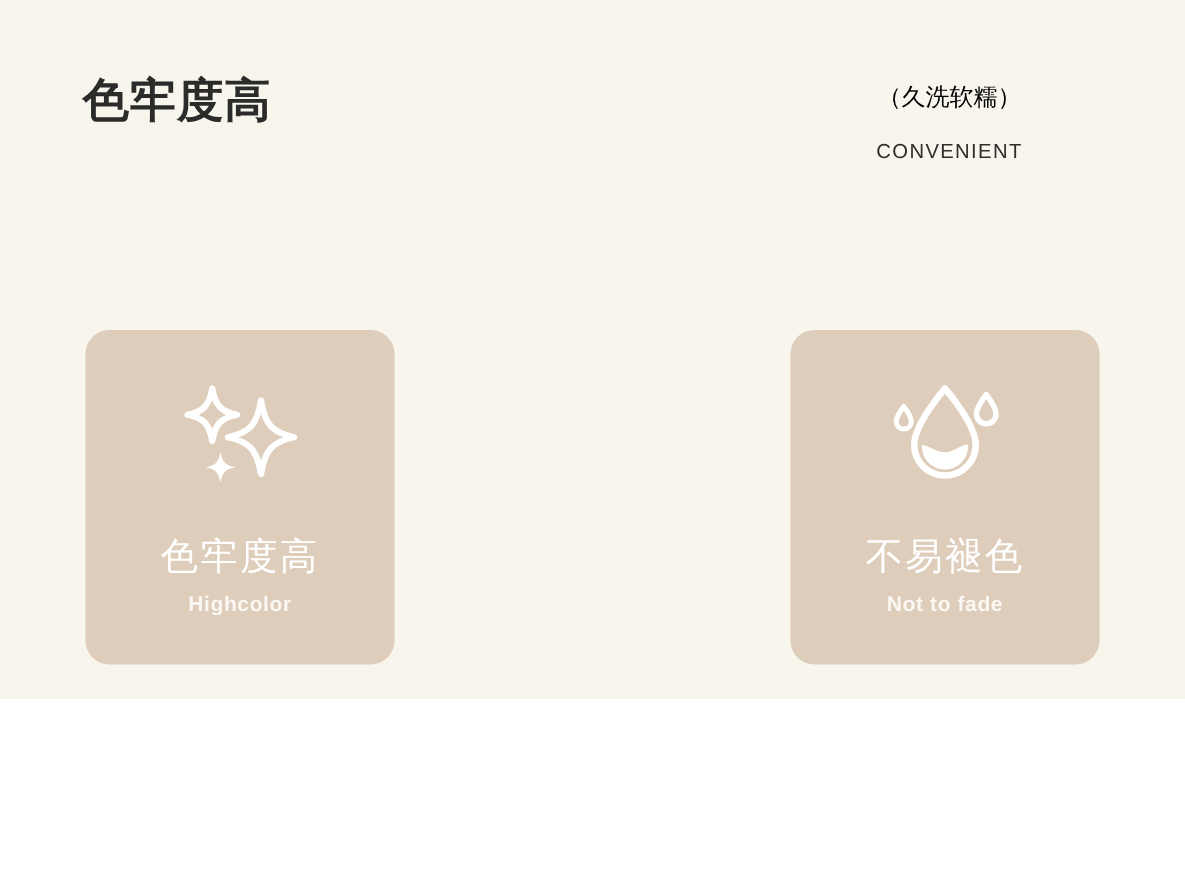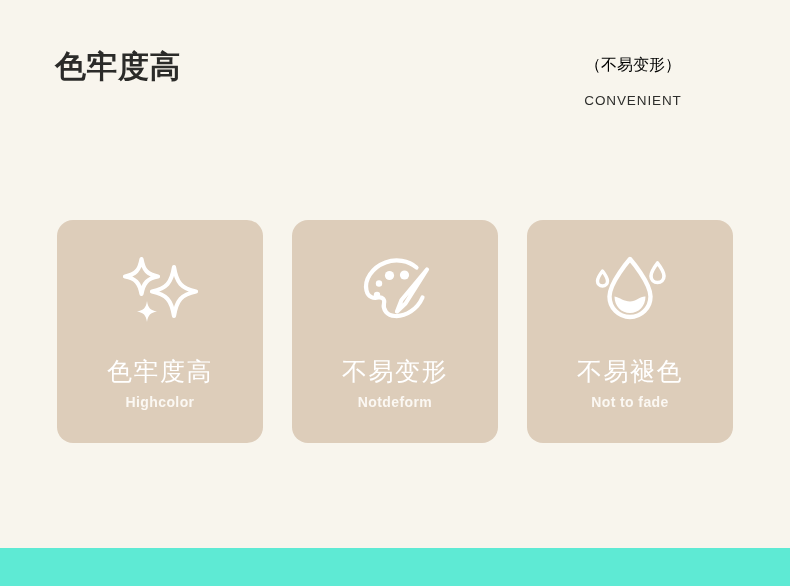--- a/index.html
+++ b/index.html
@@ -6,22 +6,22 @@
     margin: 0;
     padding: 0;
     background: #ffffff;
   }
   body {
     font-family: "Liberation Sans", "DejaVu Sans", sans-serif;
   }
   #page {
     position: relative;
     width: 790px;
-    height: 586px;
-    background: #5eead4;
+    height: 466px;
+    background: #a3a3a3;
     overflow: hidden;
   }
   .cream-bg {
     position: absolute;
     left: 0;
     top: 0;
     width: 790px;
     height: 548px;
     background: #f8f5ed;
   }
@@ -122,21 +122,21 @@
 
   <div class="cream-bg"></div>
 
   <div class="header">
 
     <div class="headline">
       <span class="headline-line">色牢度高</span>
     </div>
 
     <div class="header-right">
-      <span>（不易变形）</span>
+      <span>（久洗软糯）</span>
       <span class="header-right-en">CONVENIENT</span>
     </div>
 
   </div>
 
   <div class="cards">
 
     <div class="card">
       <div class="card-icon">
         <svg width="86" height="78" viewBox="0 0 86 78" fill="none">
@@ -145,37 +145,20 @@
 
           <path d="M57 16 C59.6 32 64.5 37.5 79 40.5 C64.5 43.5 59.6 49 57 65 C54.4 49 49.5 43.5 35 40.5 C49.5 37.5 54.4 32 57 16 Z" stroke="#ffffff" stroke-width="4.2" stroke-linejoin="round" fill="none"></path>
 
           <path d="M30 50 C31.1 57 33.4 59.3 40 60.5 C33.4 61.7 31.1 64 30 71 C28.9 64 26.6 61.7 20 60.5 C26.6 59.3 28.9 57 30 50 Z" fill="#ffffff"></path>
         </svg>
       </div>
       <div class="card-title">色牢度高</div>
       <div class="card-sub">Highcolor</div>
     </div>
 
-    <div class="card">
-      <div class="card-icon">
-        <svg width="86" height="78" viewBox="0 0 86 78" fill="none">
-
-          <path d="M64.5 16.5 C56.5 9.5 44 7.5 33.5 11.5 C20 16.5 12 29 14.5 39.5 C16 46 21.5 47.5 26 46.5 C30.5 45.5 33 48.5 32 52.5 C30.5 58.5 35 64.5 43 65 C54 65.7 65.5 58 70.5 46.5" stroke="#ffffff" stroke-width="4.2" stroke-linecap="round" stroke-linejoin="round" fill="none"></path>
-
-          <circle cx="37.5" cy="24.5" r="4.6" fill="#ffffff"></circle>
-          <circle cx="52.5" cy="24" r="4.6" fill="#ffffff"></circle>
-          <circle cx="27" cy="32.5" r="3.2" fill="#ffffff"></circle>
-          <circle cx="25" cy="44" r="3.2" fill="#ffffff"></circle>
-
-          <path d="M75 18.5 L49.5 49 L45 60.5 L53.5 52.5 Z" stroke="#ffffff" stroke-width="4.2" stroke-linejoin="round" fill="none"></path>
-        </svg>
-      </div>
-      <div class="card-title">不易变形</div>
-      <div class="card-sub">Notdeform</div>
-    </div>
 
     <div class="card">
       <div class="card-icon">
         <svg width="86" height="78" viewBox="0 0 86 78" fill="none">
 
           <path d="M43 8 C43 8 63.5 31.5 63.5 45.5 C63.5 57 54.3 66 43 66 C31.7 66 22.5 57 22.5 45.5 C22.5 31.5 43 8 43 8 Z" stroke="#ffffff" stroke-width="4.4" stroke-linejoin="round" fill="none"></path>
 
           <path d="M27.5 45.5 C33 46.5 37 50.5 43 50.5 C49 50.5 53.5 45 58.5 45.5 C58.5 55.5 51.5 62 43 62 C34.5 62 27.5 55.5 27.5 45.5 Z" fill="#ffffff"></path>
 
           <path d="M15.5 20 C15.5 20 20.5 26.5 20.5 30 C20.5 32.9 18.3 35 15.5 35 C12.7 35 10.5 32.9 10.5 30 C10.5 26.5 15.5 20 15.5 20 Z" stroke="#ffffff" stroke-width="3.4" stroke-linejoin="round" fill="none"></path>

